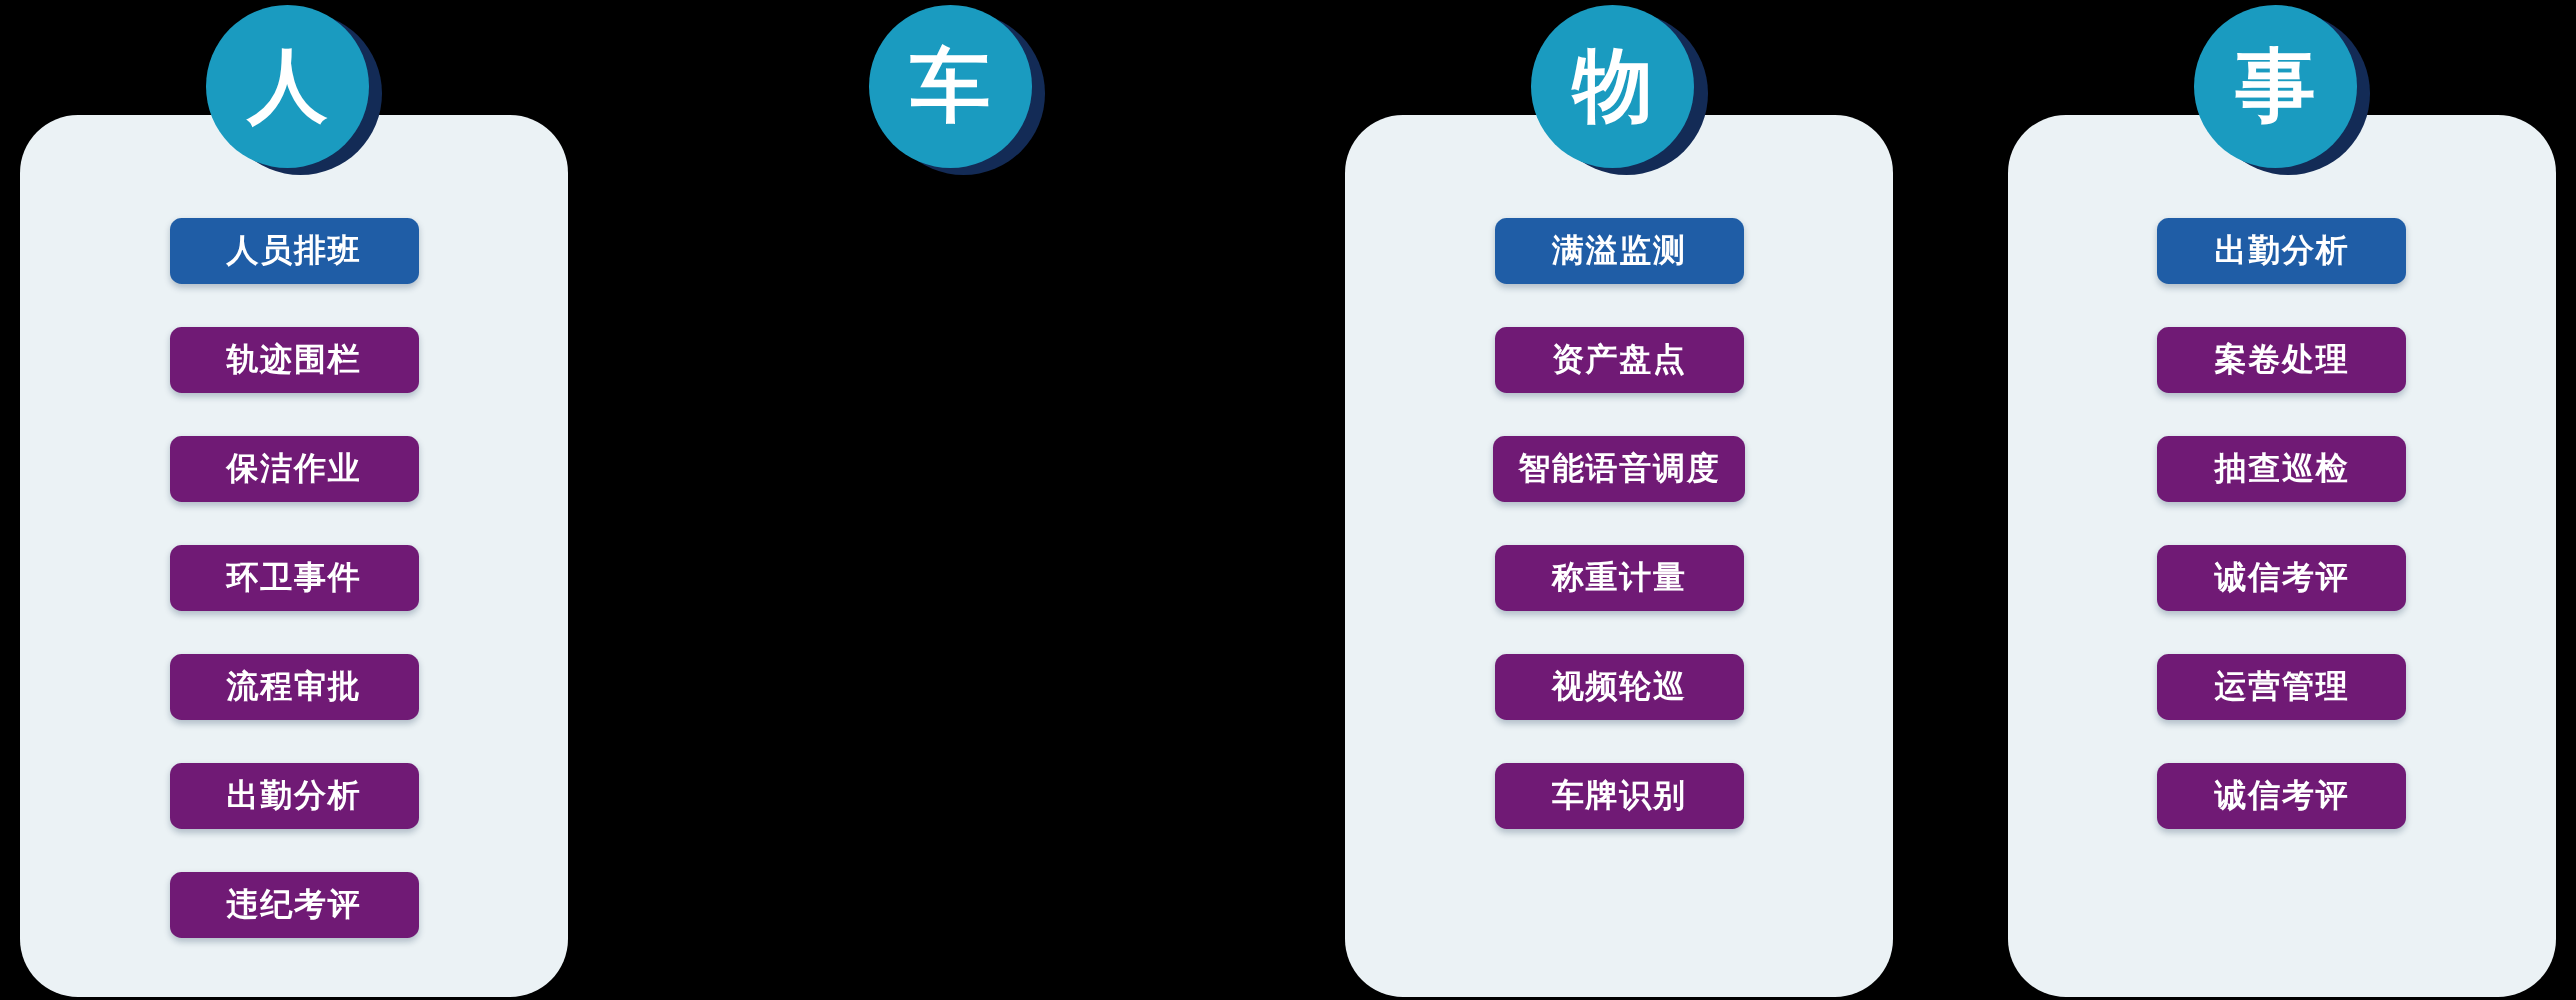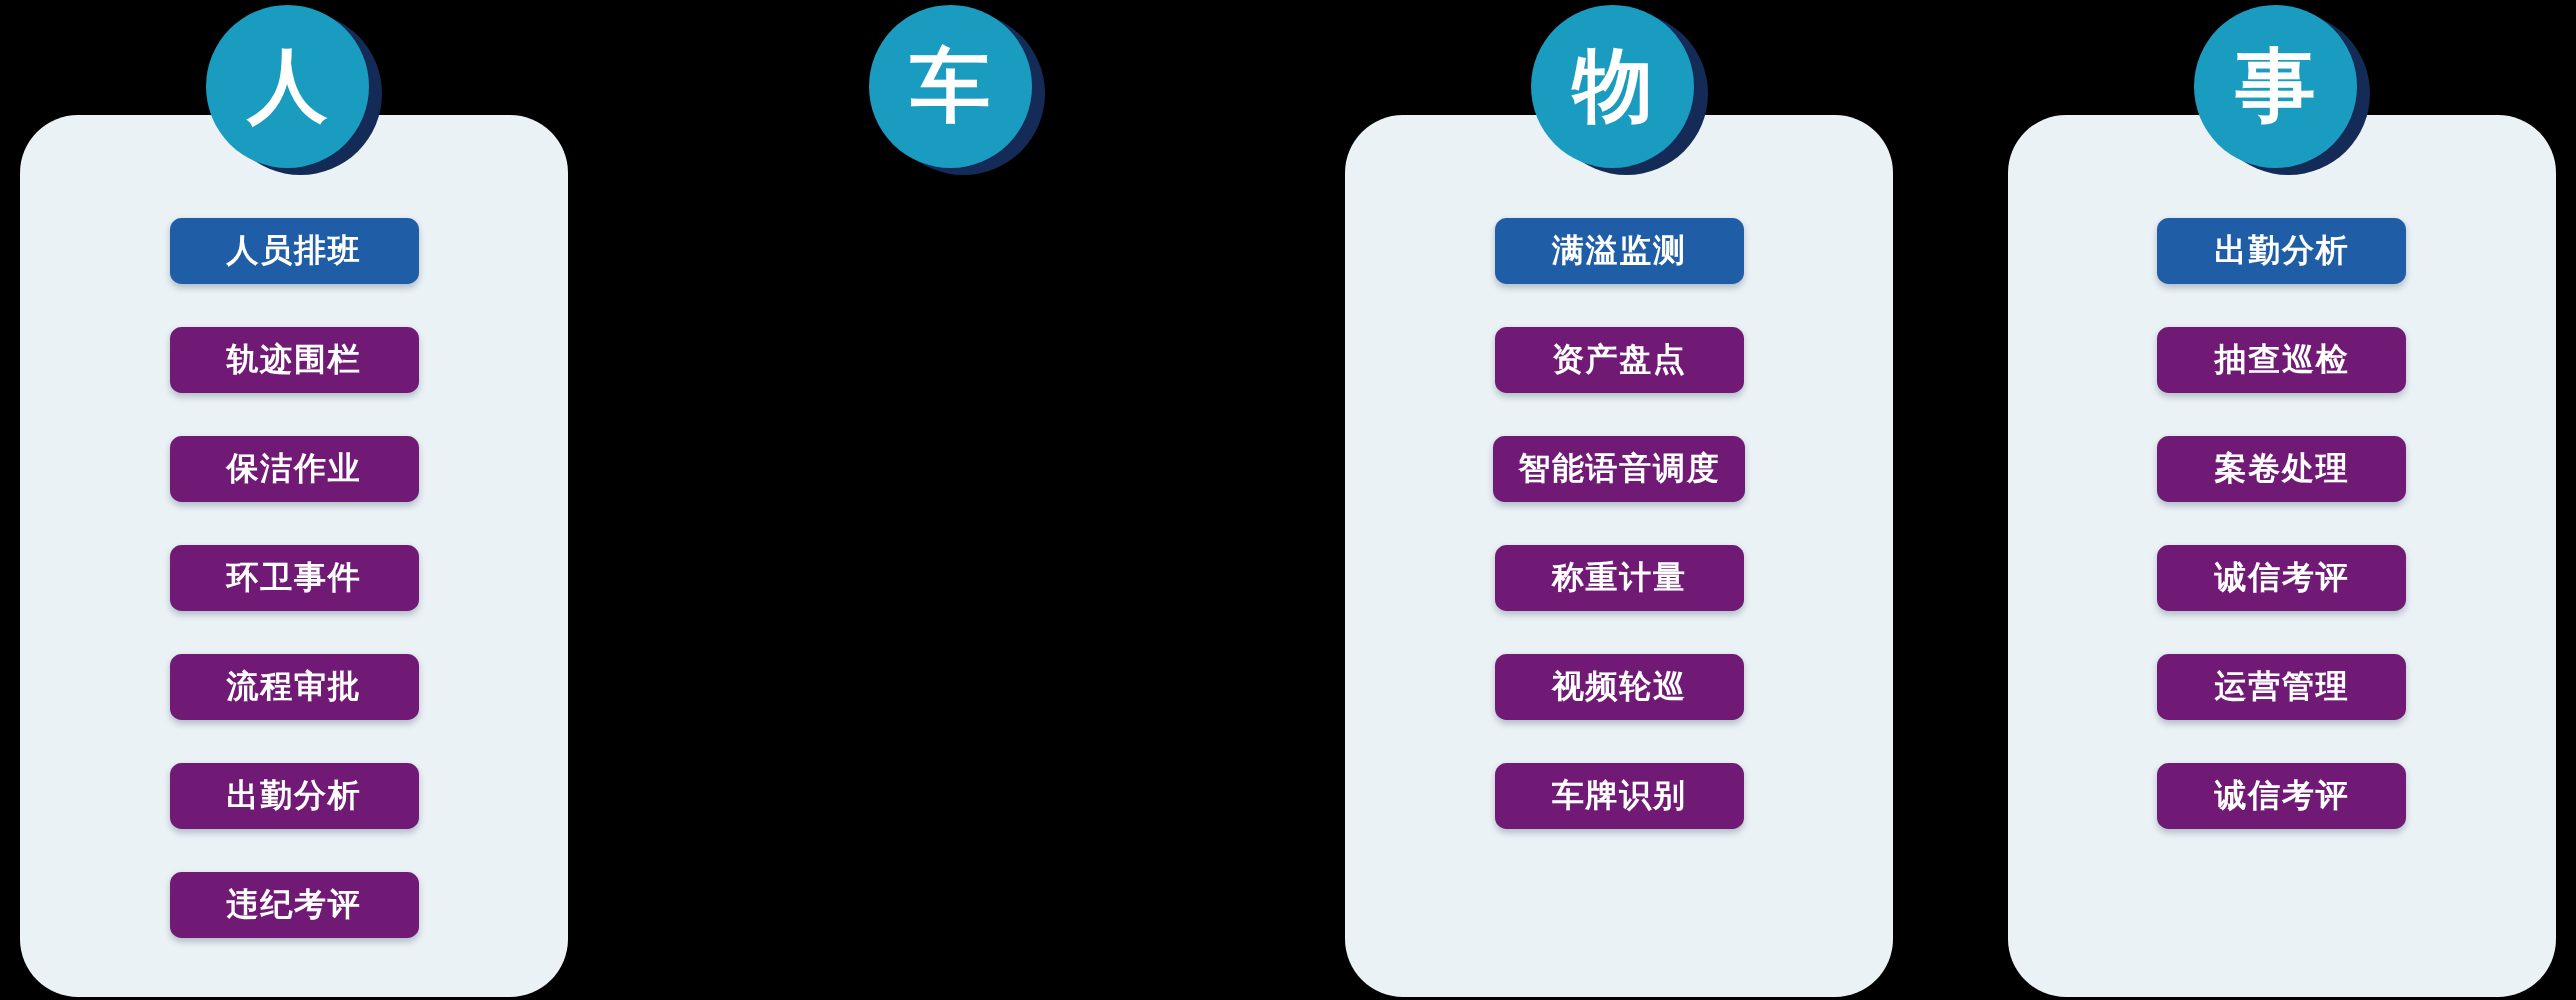--- a/index.html
+++ b/index.html
@@ -138,22 +138,22 @@
     </div>
   </section>
 
   <section class="column">
     <div class="badge-wrap">
       <div class="badge-shadow"></div>
       <div class="badge">事</div>
     </div>
     <div class="card">
       <div class="pill primary">出勤分析</div>
+      <div class="pill">案卷处理</div>
       <div class="pill">抽查巡检</div>
-      <div class="pill">案卷处理</div>
       <div class="pill">诚信考评</div>
       <div class="pill">运营管理</div>
       <div class="pill">诚信考评</div>
     </div>
   </section>
 
 </div>
 
 
 </body></html>

